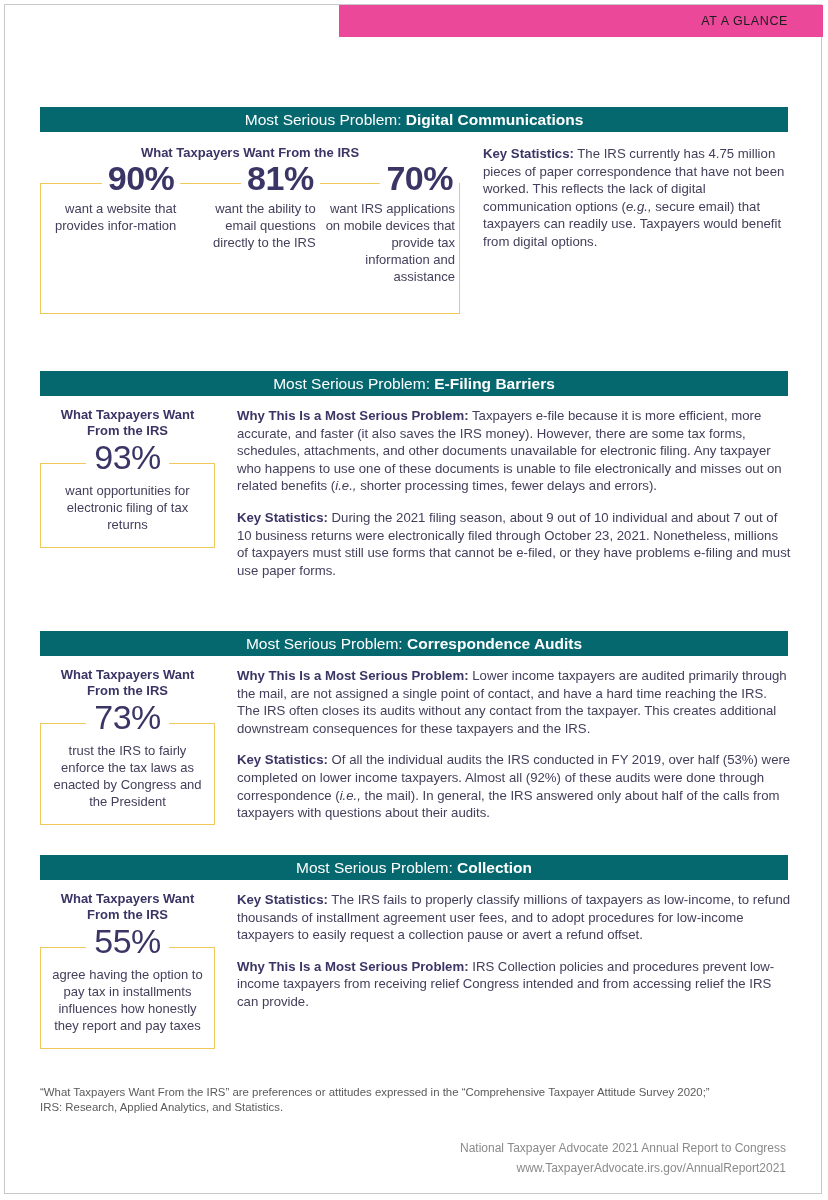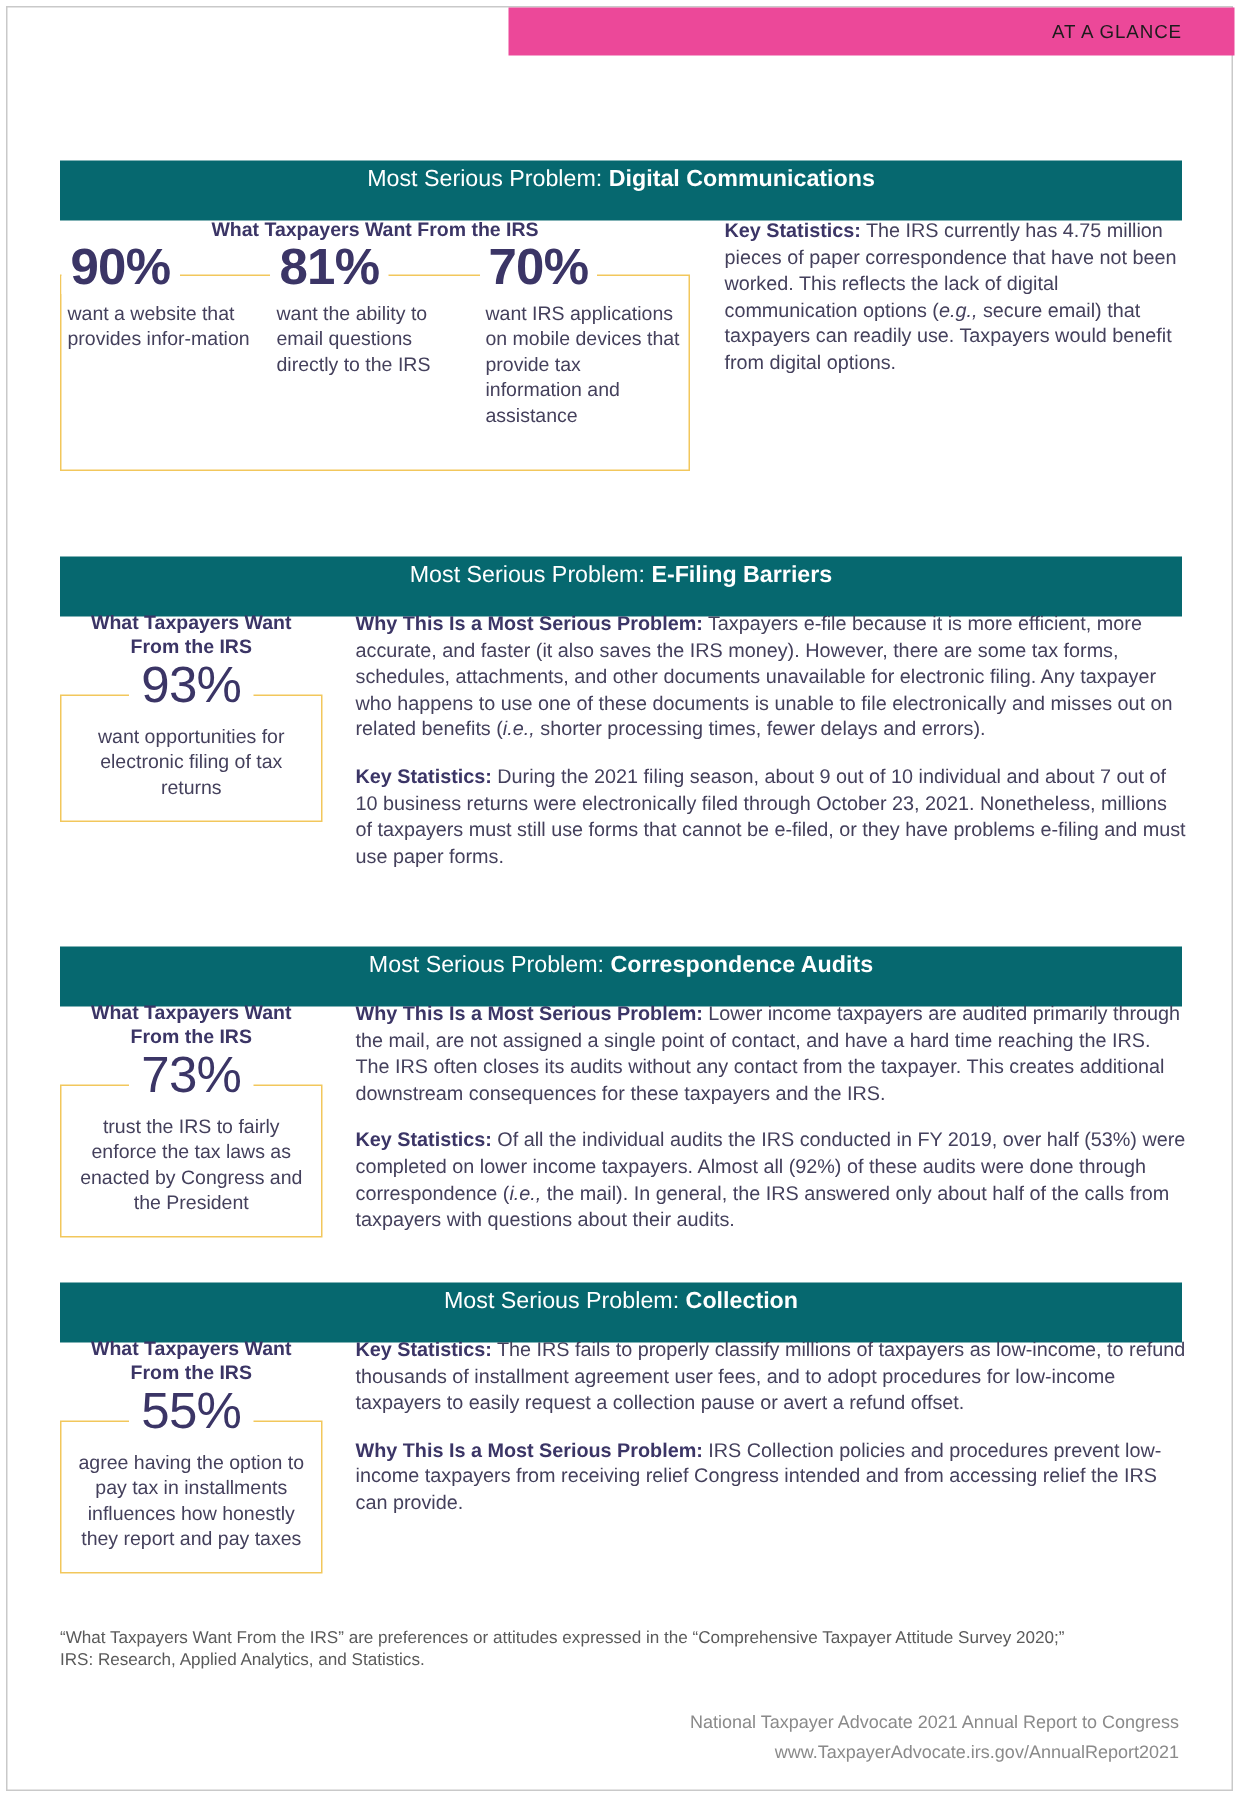--- a/index.html
+++ b/index.html
@@ -48,21 +48,21 @@
   }
 
   
   .section {
     position: absolute;
     left: 35px;
     width: 748px;
   }
   .bar {
     background: #06686f;
-    height: 40px;
+    height: 25px;
     line-height: 25px;
     text-align: center;
     color: #ffffff;
     font-size: 15.5px;
     white-space: nowrap;
   }
   .bar .lead { font-weight: 400; }
   .bar .topic { font-weight: 700; }
 
   
@@ -105,21 +105,21 @@
   }
   .s1-stats {
     position: absolute;
     left: 0;
     top: -24px;
     width: 100%;
     display: flex;
   }
   .s1-cell {
     flex: 1;
-    text-align: left;
+    text-align: right;
   }
   .s1-num {
     font-size: 34px;
     font-weight: 700;
     color: #3b3566;
     line-height: 36px;
     letter-spacing: -0.5px;
     background: #ffffff;
     display: inline-block;
     padding: 0 6px;

